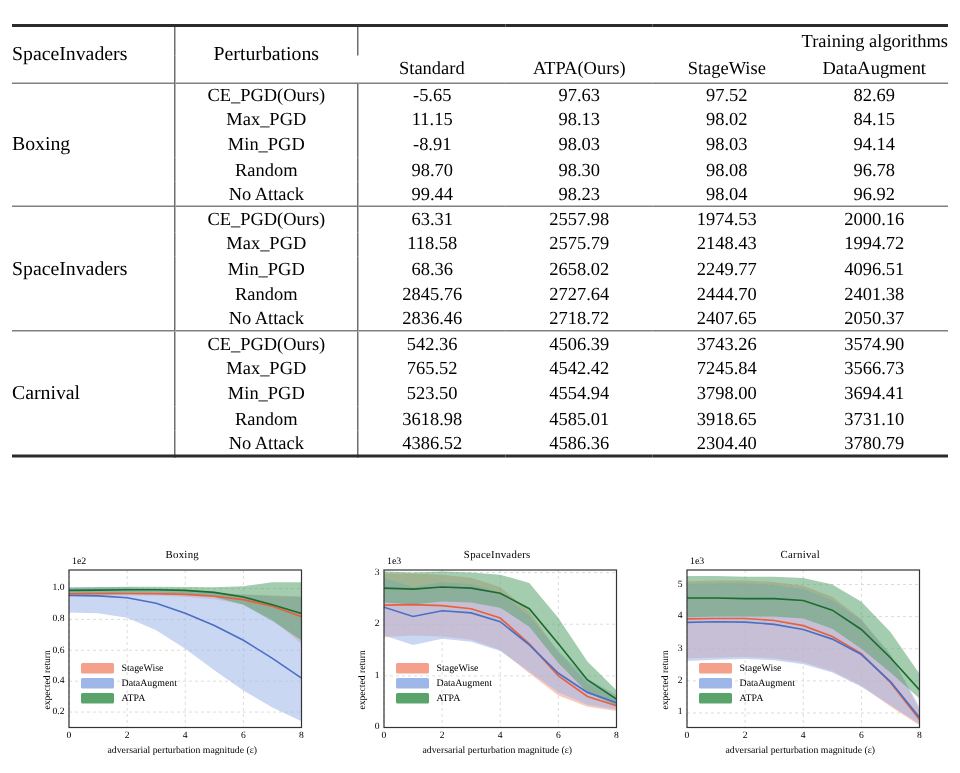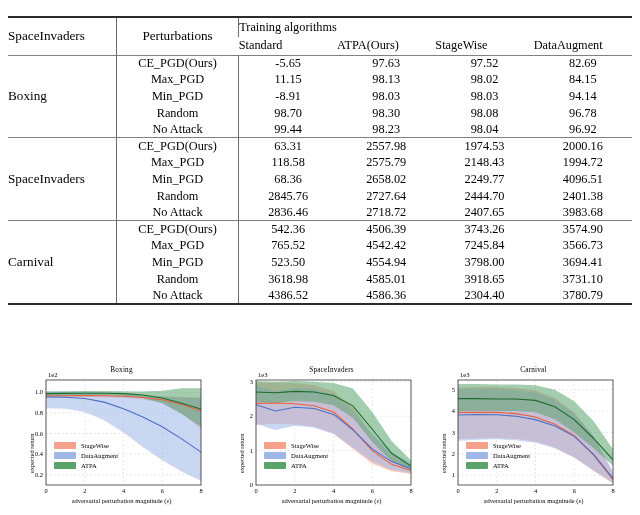--- a/index.html
+++ b/index.html
@@ -12,22 +12,22 @@
   #results-table{
     position:absolute;left:8px;top:16px;width:624px;
     border-collapse:collapse;
     font-size:12.3px;
   }
   #results-table td,#results-table th{padding:0;vertical-align:middle;font-weight:normal;}
   .rule-top{border-top:2.2px solid #2b2b2b;}
   .rule-mid{border-top:1.1px solid #808080;}
   .rule-bot{border-bottom:2.2px solid #2b2b2b;}
   .vline{border-left:1px solid #6e6e6e;}
-  .hdr-span{text-align:left;padding-bottom:1px;}
-  .hdr-cell{padding:1px 0 3px 0;}
+  .hdr-span{text-align:right;padding-bottom:1px;}
+  .hdr-cell{text-align:center;padding:1px 0 3px 0;}
   .env-cell{text-align:left;padding-left:10px;}
   .pert-cell{text-align:center;padding-left:9px;}
   .num{text-align:center;}
   .b{font-weight:bold;}
   .rowh{height:16.6px;}
   .hdr-row1{height:20px;}
   .hdr-row2{height:18px;}
   .c-env{width:108px;}
   .c-pert{width:122px;}
   .c-d{width:98px;}
@@ -141,21 +141,21 @@
         <td class="num vline b">2845.76</td>
         <td class="num">2727.64</td>
         <td class="num">2444.70</td>
         <td class="num">2401.38</td>
       </tr>
       <tr class="rowh">
         <td class="pert-cell vline">No Attack</td>
         <td class="num vline b">2836.46</td>
         <td class="num">2718.72</td>
         <td class="num">2407.65</td>
-        <td class="num">3983.68</td>
+        <td class="num">2050.37</td>
       </tr>
       <tr class="rowh rule-mid">
         <td rowspan="5" class="env-cell" style="font-size: 13.2px;">Carnival</td>
         <td class="pert-cell vline">CE_PGD(Ours)</td>
         <td class="num vline">542.36</td>
         <td class="num b">4506.39</td>
         <td class="num">3743.26</td>
         <td class="num">3574.90</td>
       </tr>
       <tr class="rowh">

